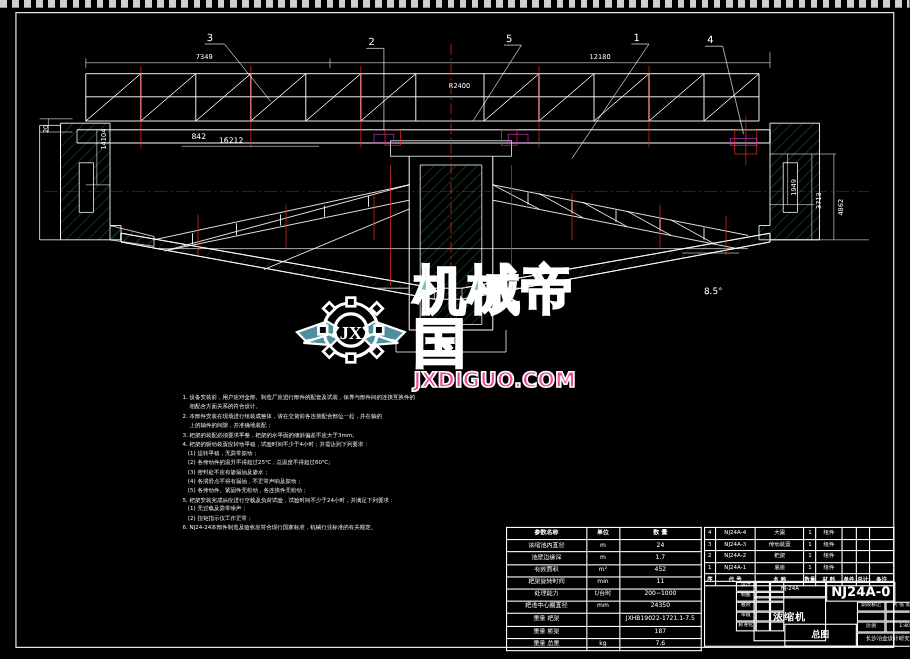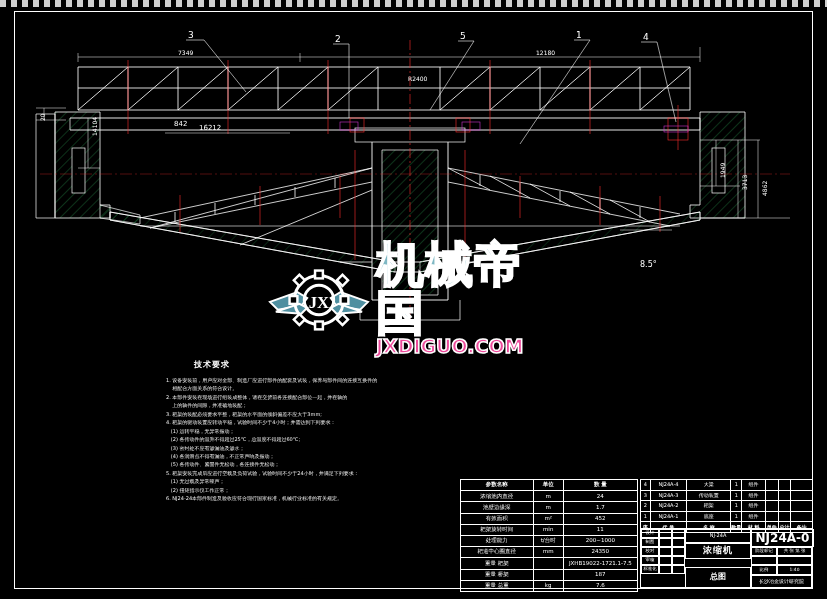--- a/index.html
+++ b/index.html
@@ -58,21 +58,21 @@
   #bom-table{left:640px;top:479px;width:173px;}
   #bom-table td{height:9.6px;font-size:5px;}
 
   #tblock{position:absolute;left:640px;top:528px;width:173px;height:60px;
     border:1px solid #fff;box-sizing:border-box;}
   .tbl-cell{position:absolute;border:1px solid #fff;box-sizing:border-box;
      display:flex;align-items:center;justify-content:center;font-size:5px;
      text-align:center;line-height:1.05;overflow:hidden;}
   .big-name{font-size:9px;font-weight:bold;letter-spacing:1px;}
   .big-code{font-size:12px;font-weight:bold;letter-spacing:0px;}
-  .mini{font-size:4.4px;}
+  .mini{font-size:4.4px;margin-left:28px;}
 </style>
 </head>
 <body>
 
 <div id="root">
 
   <div class="topstrip"></div>
 
   <div class="sheet-outer"></div>
 
@@ -269,21 +269,20 @@
   <div class="lbl dim" style="left:199px;top:125px;font-size:7px;">16212</div>
   <div class="lbl dim" style="left:408px;top:76px;">R2400</div>
   <div class="lbl dim vert" style="left:40px;top:121px;">20</div>
   <div class="lbl dim vert" style="left:92px;top:136px;">14104</div>
   <div class="lbl dim vert" style="left:720px;top:178px;">1949</div>
   <div class="lbl dim vert" style="left:742px;top:190px;">3713</div>
   <div class="lbl dim vert" style="left:762px;top:196px;">4862</div>
   <div class="lbl" style="left:640px;top:232px;font-size:8px;margin-top:29px;">8.5°</div>
 
   <div class="tech">
-    <div class="tech-title">技术要求</div>
     <div id="tech-lines">
         <p>1. 设备安装前，用户应对全部、制造厂应进行部件的配套及试装，保养与部件间的连接互换件的</p>
         <p>    相配合方面关系的符合设计。</p>
         <p>2. 本部件安装在现场进行组装成整体，请在交货前各连接配合部位一起，并在轴的</p>
         <p>    上的轴件的间隙，并准确地装配；</p>
         <p>3. 耙架的装配必须要求平整，耙架的水平面的倾斜偏差不应大于3mm;</p>
         <p>4. 耙架的驱动装置应转动平稳，试验时间不少于4小时；并需达到下列要求：</p>
         <p>   (1) 运转平稳，无异常振动；</p>
         <p>   (2) 各传动件的温升不得超过25℃，总温度不得超过60℃;</p>
         <p>   (3) 密封处不应有渗漏油及渗水；</p>
@@ -431,21 +430,21 @@
           <td class="hd" style="width: 24px;">材  料</td>
           <td class="hd" style="width: 12px;">单件</td>
           <td class="hd" style="width: 12px;">总计</td>
           <td class="hd" style="width: 22px;">备注</td>
         </tr>
       </tbody>
   </table>
 
   <div id="tblock">
     <div class="tbl-cell" style="left:44px;top:0px;width:66px;height:14px;">NJ-24A</div>
-    <div class="tbl-cell big-name" style="left:44px;top:14px;width:66px;height:16px;">浓缩机</div>
+    <div class="tbl-cell big-name" style="left:44px;top:14px;width:66px;height:40px;">浓缩机</div>
     <div class="tbl-cell big-code" style="left:110px;top:0px;width:63px;height:18px;">NJ24A-0</div>
 
     <div class="tbl-cell mini" style="left:110px;top:18px;width:26px;height:9px;">阶段标记</div>
     <div class="tbl-cell mini" style="left:136px;top:18px;width:35px;height:9px;">共 张  第 张</div>
     <div class="tbl-cell mini" style="left:110px;top:27px;width:26px;height:9px;"></div>
     <div class="tbl-cell mini" style="left:136px;top:27px;width:35px;height:9px;"></div>
 
     <div class="tbl-cell mini" style="left:110px;top:36px;width:26px;height:10px;">比例</div>
     <div class="tbl-cell mini" style="left:136px;top:36px;width:35px;height:10px;">1:40</div>
 

